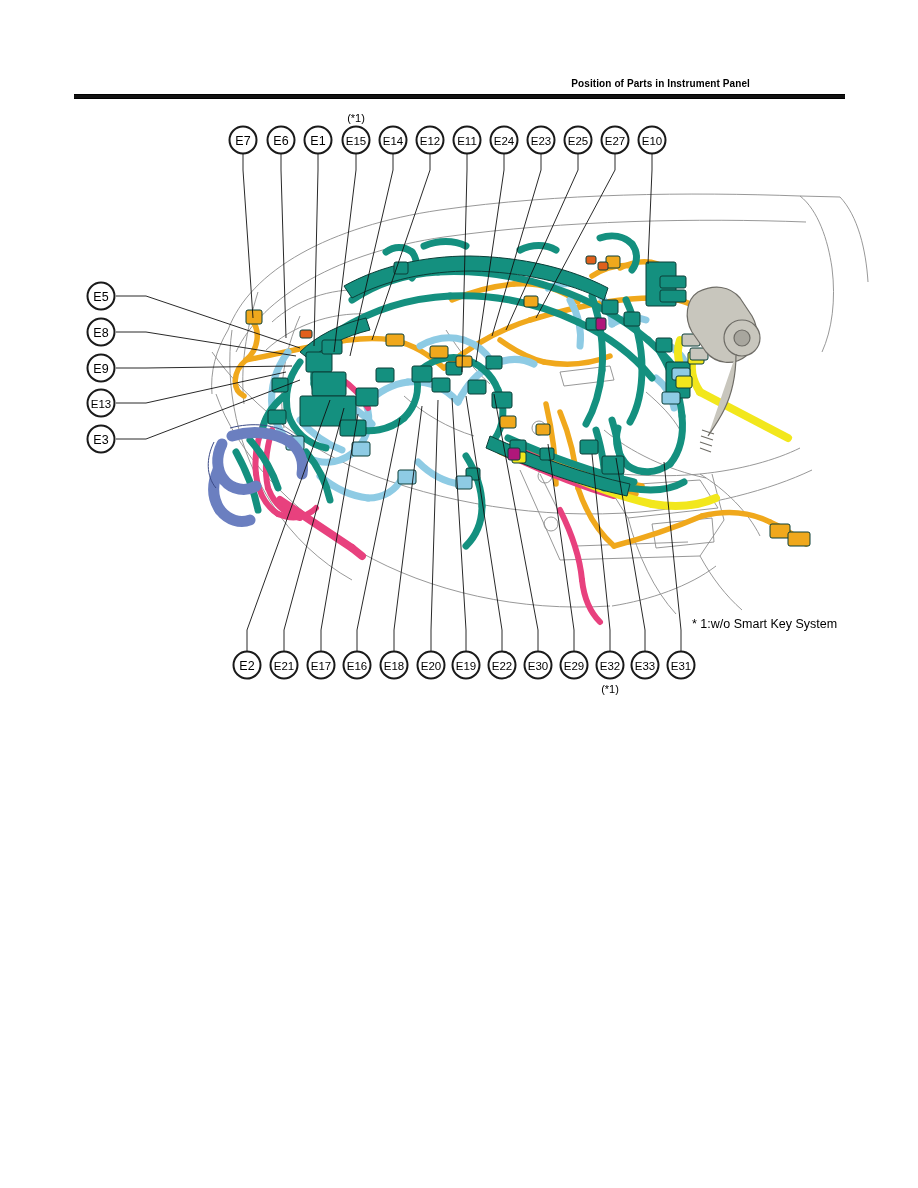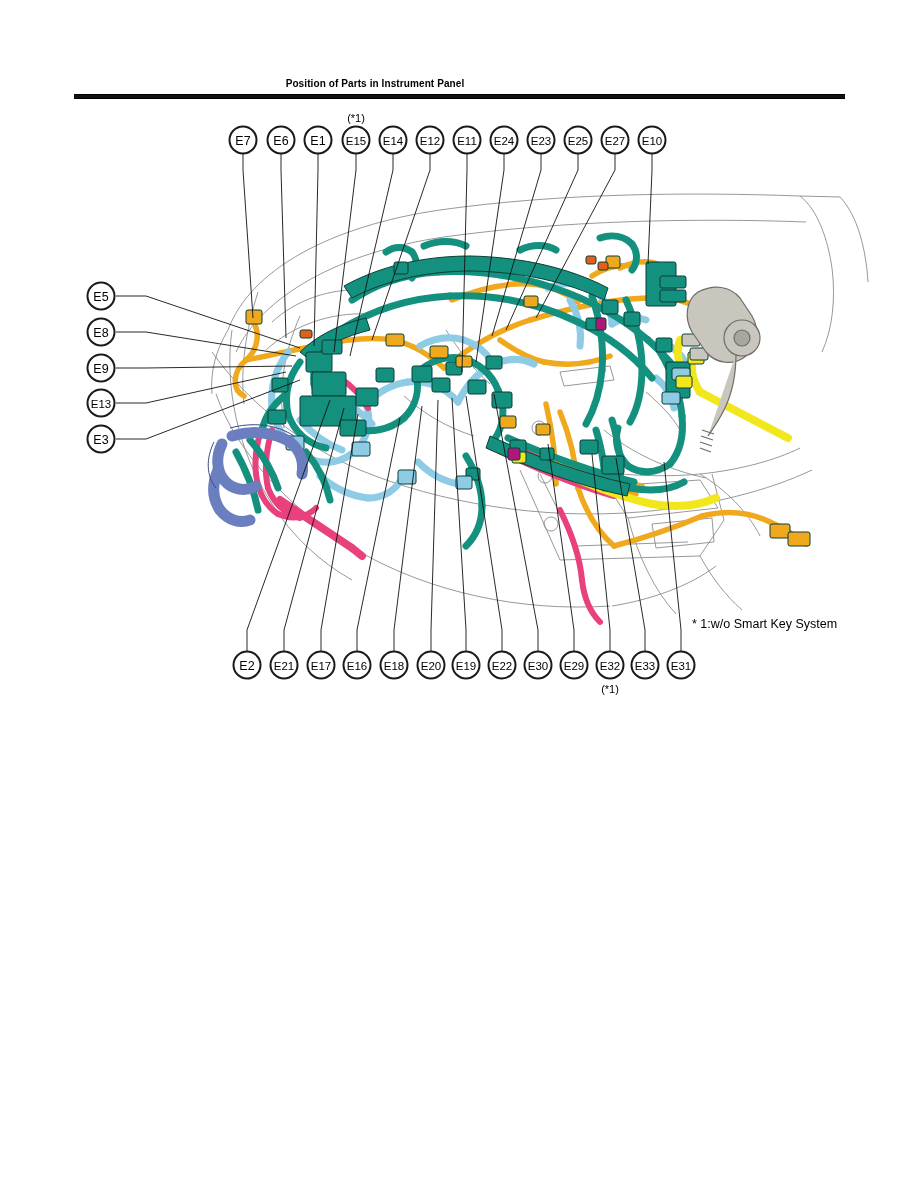--- a/index.html
+++ b/index.html
@@ -6,21 +6,21 @@
   html,body{margin:0;padding:0;background:#fff;}
   body{
     width:918px;height:1188px;position:relative;overflow:hidden;
     font-family:"Liberation Sans","DejaVu Sans",sans-serif;
     color:#000;
   }
   #page{position:absolute;inset:0;width:918px;height:1188px;}
 
   
   .hdr-title{
-    position:absolute;left:0;top:78px;width:750px;text-align:center;
+    position:absolute;left:0;top:78px;width:750px;text-align:right;
     font-size:10px;font-weight:bold;letter-spacing:.1px;
   }
   .hdr-rule{
     position:absolute;left:74px;top:94px;width:771px;height:3px;
     background:#111;border-top:1px solid #000;border-bottom:1px solid #000;
   }
 
   
   #art{position:absolute;left:0;top:0;width:918px;height:1188px;}
 

